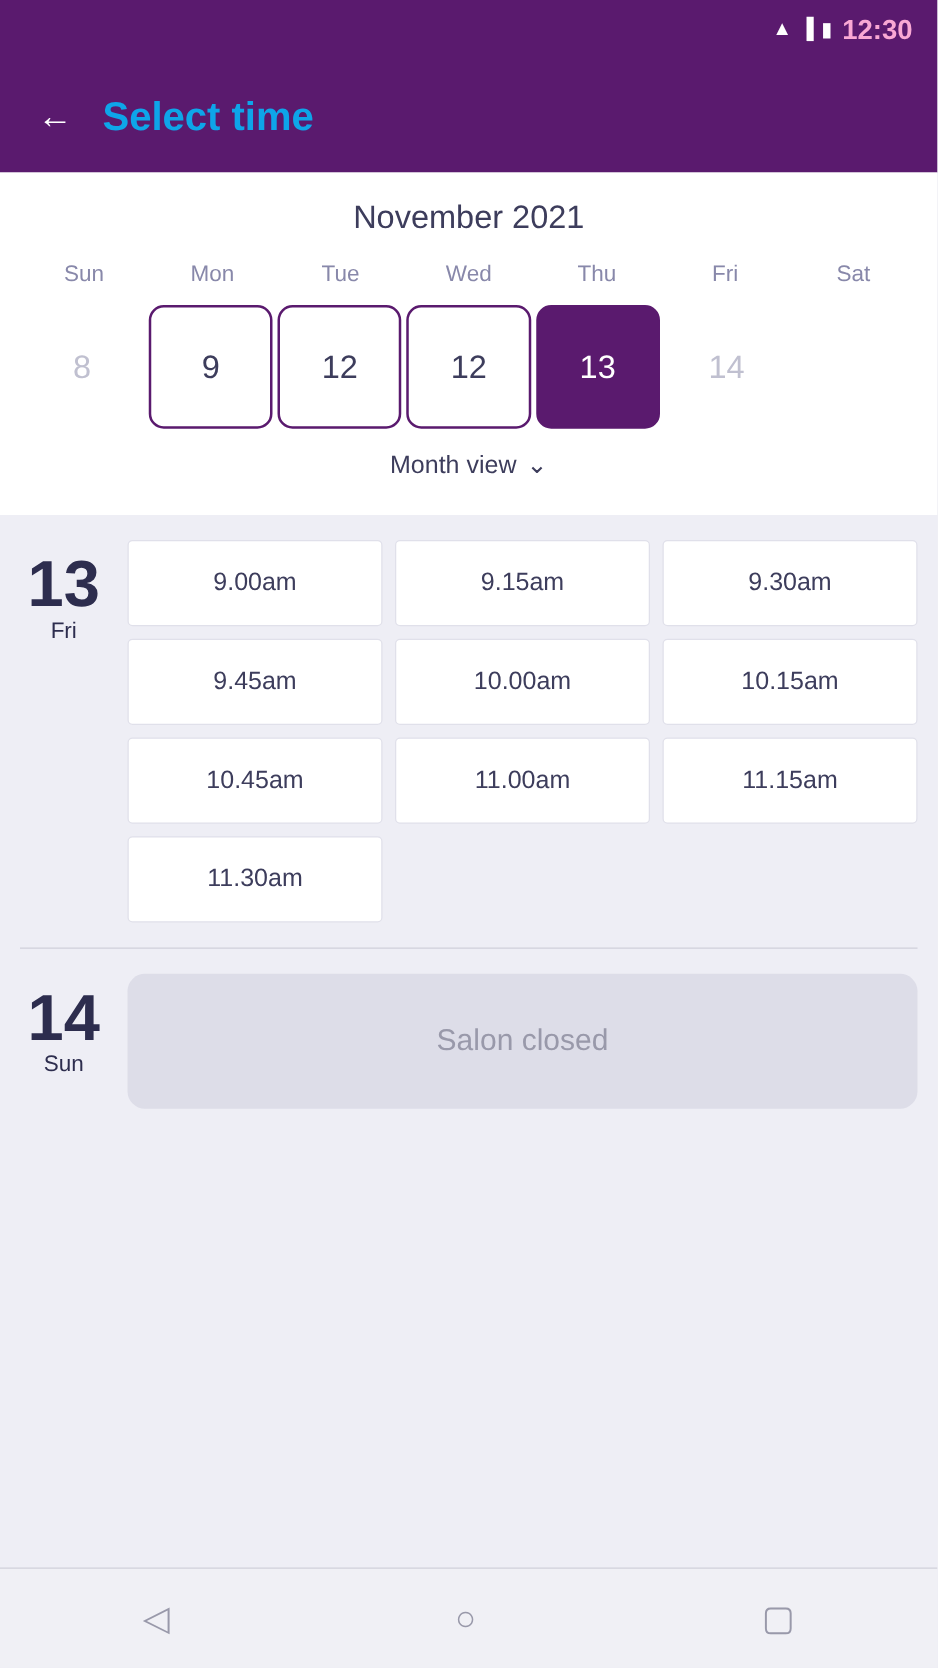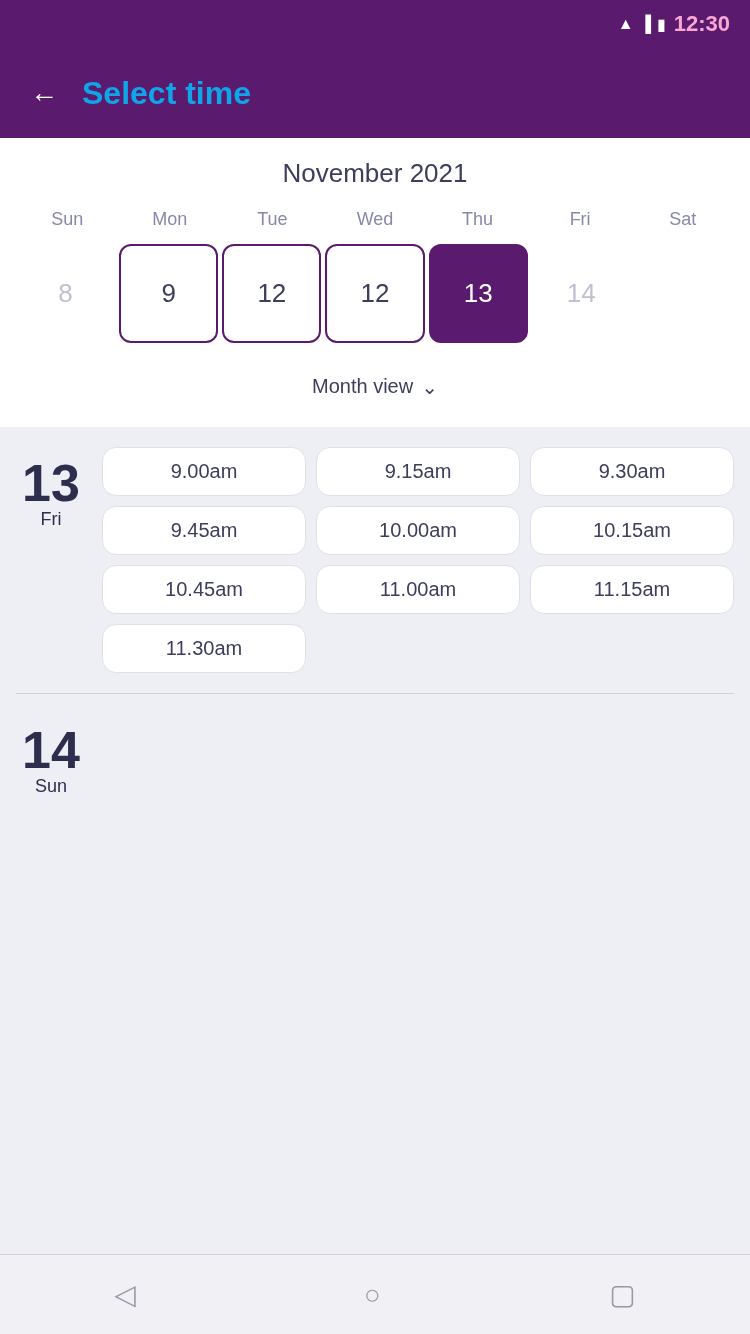--- a/index.html
+++ b/index.html
@@ -107,24 +107,24 @@
     }
     .day-cell.selected {
       background: #5a1a6e;
       color: white;
       border: 2px solid #5a1a6e;
     }
 
     
     .month-view-toggle {
       display: flex;
-      align-items: flex-start;
+      align-items: flex-end;
       justify-content: center;
       gap: 8px;
-      margin-top: 32px;
+      margin-top: 16px;
       cursor: pointer;
     }
     .month-view-label {
       font-size: 20px;
       color: #3d3d5c;
     }
     .chevron-down {
       font-size: 20px;
       color: #3d3d5c;
     }
@@ -160,25 +160,25 @@
       font-weight: 400;
     }
     .time-grid {
       flex: 1;
       display: grid;
       grid-template-columns: repeat(3, 1fr);
       gap: 10px;
     }
     .time-slot {
       background: white;
-      border-radius: 14px;
+      border-radius: 4px;
       display: flex;
       align-items: center;
       justify-content: center;
-      padding: 12px 10px;
+      padding: 22px 10px;
       font-size: 20px;
       color: #3d3d5c;
       cursor: pointer;
       border: 1.5px solid #e0e0ea;
     }
 
     
     .divider {
       height: 1px;
       background: #d0d0da;
@@ -287,20 +287,21 @@
         <div class="time-slot">11.15am</div>
         <div class="time-slot">11.30am</div>
       </div>
     </div>
     <div class="divider"></div>
     <div class="salon-closed-block">
       <div class="day-label">
         <div class="day-number">14</div>
         <div class="day-name">Sun</div>
       </div>
+      <div class="salon-closed-box">Salon closed</div>
     </div>
   </div>
 
 <div class="bottom-nav">
   <span class="nav-icon">◁</span>
   <span class="nav-icon">○</span>
   <span class="nav-icon">▢</span>
 </div>
 
 </body></html>

